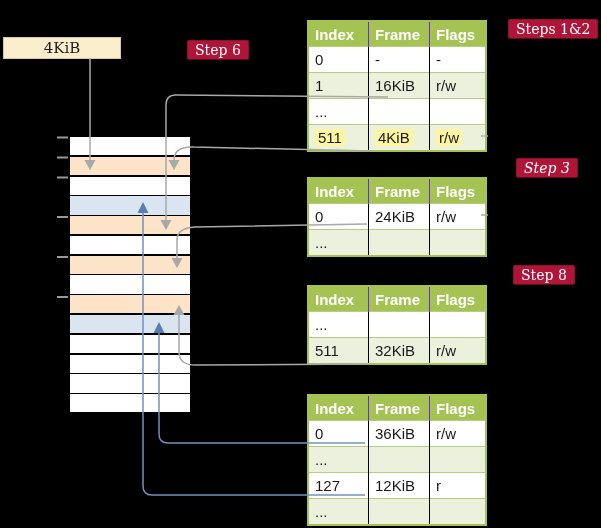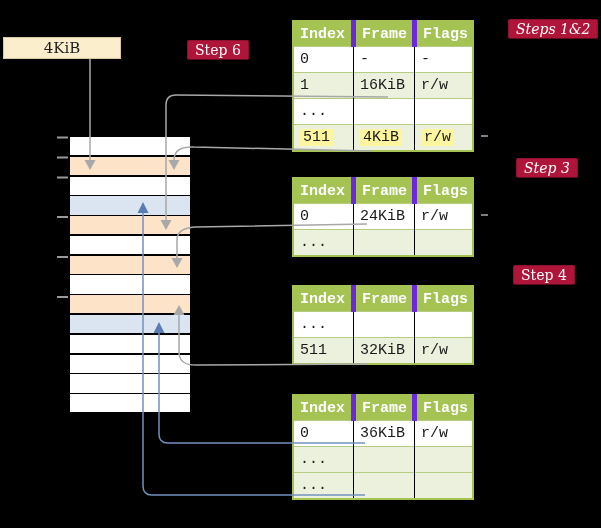--- a/index.html
+++ b/index.html
@@ -9,38 +9,38 @@
   
   .sizebox{position:absolute;left:3px;top:37px;width:116px;height:20px;
            background:#fbeecd;border:1px solid #d9c89b;text-align:center;
            font-size:15px;line-height:20px;color:#1d1d1d;}
 
   
   .steplabel{position:absolute;background:#ae1538;color:#fff;font-size:14px;
              line-height:16px;padding:1px 7px;border-radius:2px;
              border:1px solid #8c1030;border-bottom-color:#5f0a1f;white-space:nowrap;}
   .lbl-step0{left:187px;top:40px;}
-  .lbl-steps12{left:508px;top:19px;font-style:italic;}
+  .lbl-steps12{left:508px;top:19px;}
   .lbl-step3{left:516px;top:158px;font-style:italic;}
   .lbl-step4{left:513px;top:265px;}
 
   
   .strip{position:absolute;left:70px;top:137px;width:120px;}
   .mrow{height:18.2px;margin-bottom:1.6px;}
   .mrow.white{background:#ffffff;}
   .mrow.orange{background:#fde3c8;}
   .mrow.blue{background:#dbe5f1;}
 
   
-  .ptable{position:absolute;left:292px;border-collapse:collapse;background:#fff;
-          font-family:Liberation Mono, monospace;font-size:15px;color:#1a1a1a;
+  .ptable{position:absolute;left:307px;border-collapse:collapse;background:#fff;
+          font-family:Liberation Sans, sans-serif;font-size:15px;color:#1a1a1a;
           border:2px solid #a4c352;}
   .ptable th{background:#a4c352;color:#fff;font-weight:bold;text-align:left;
              padding:0 4px 0 6px;height:24px;font-size:15px;
-             border-left:5px solid #6d28d9;}
+             border-left:1px solid #6d28d9;}
   .ptable th:first-child{border-left:none;}
   .ptable td{height:25px;padding:0 2px 0 6px;border-top:1px solid #b6cc83;
              border-left:1px solid #000;font-size:15px;}
   .ptable td:first-child{border-left:none;}
   .ptable td:nth-child(1){width:51px;}
   .ptable td:nth-child(2){width:52px;}
   .ptable td:nth-child(3){width:47px;}
   .ptable tr.green td{background:#ebf1dd;}
   .ptable tr.white td{background:#ffffff;}
   .hl{background:#fdf5a0;padding:0 3px;}
@@ -54,21 +54,21 @@
 
 <div class="canvas">
 
   <div class="sizebox">
     <span>4KiB</span>
   </div>
 
   <div class="steplabel lbl-step0">Step 6</div>
   <div class="steplabel lbl-steps12">Steps 1&amp;2</div>
   <div class="steplabel lbl-step3">Step 3</div>
-  <div class="steplabel lbl-step4">Step 4</div>
+  <div class="steplabel lbl-step4">Step 8</div>
 
   <div class="strip">
       <div class="mrow white"></div>
       <div class="mrow orange"></div>
       <div class="mrow white"></div>
       <div class="mrow blue"></div>
       <div class="mrow orange"></div>
       <div class="mrow white"></div>
       <div class="mrow orange"></div>
       <div class="mrow white"></div>
@@ -164,20 +164,25 @@
       <tbody>
         <tr class="white">
           <td>0</td>
           <td>36KiB</td>
           <td>r/w</td>
         </tr>
         <tr class="green">
           <td>...</td>
           <td></td>
           <td></td>
+        </tr>
+        <tr class="white">
+          <td>127</td>
+          <td>12KiB</td>
+          <td>r</td>
         </tr>
         <tr class="green">
           <td>...</td>
           <td></td>
           <td></td>
         </tr>
       </tbody>
     </table>
 
   <svg class="overlay" width="601" height="528" viewBox="0 0 601 528">

